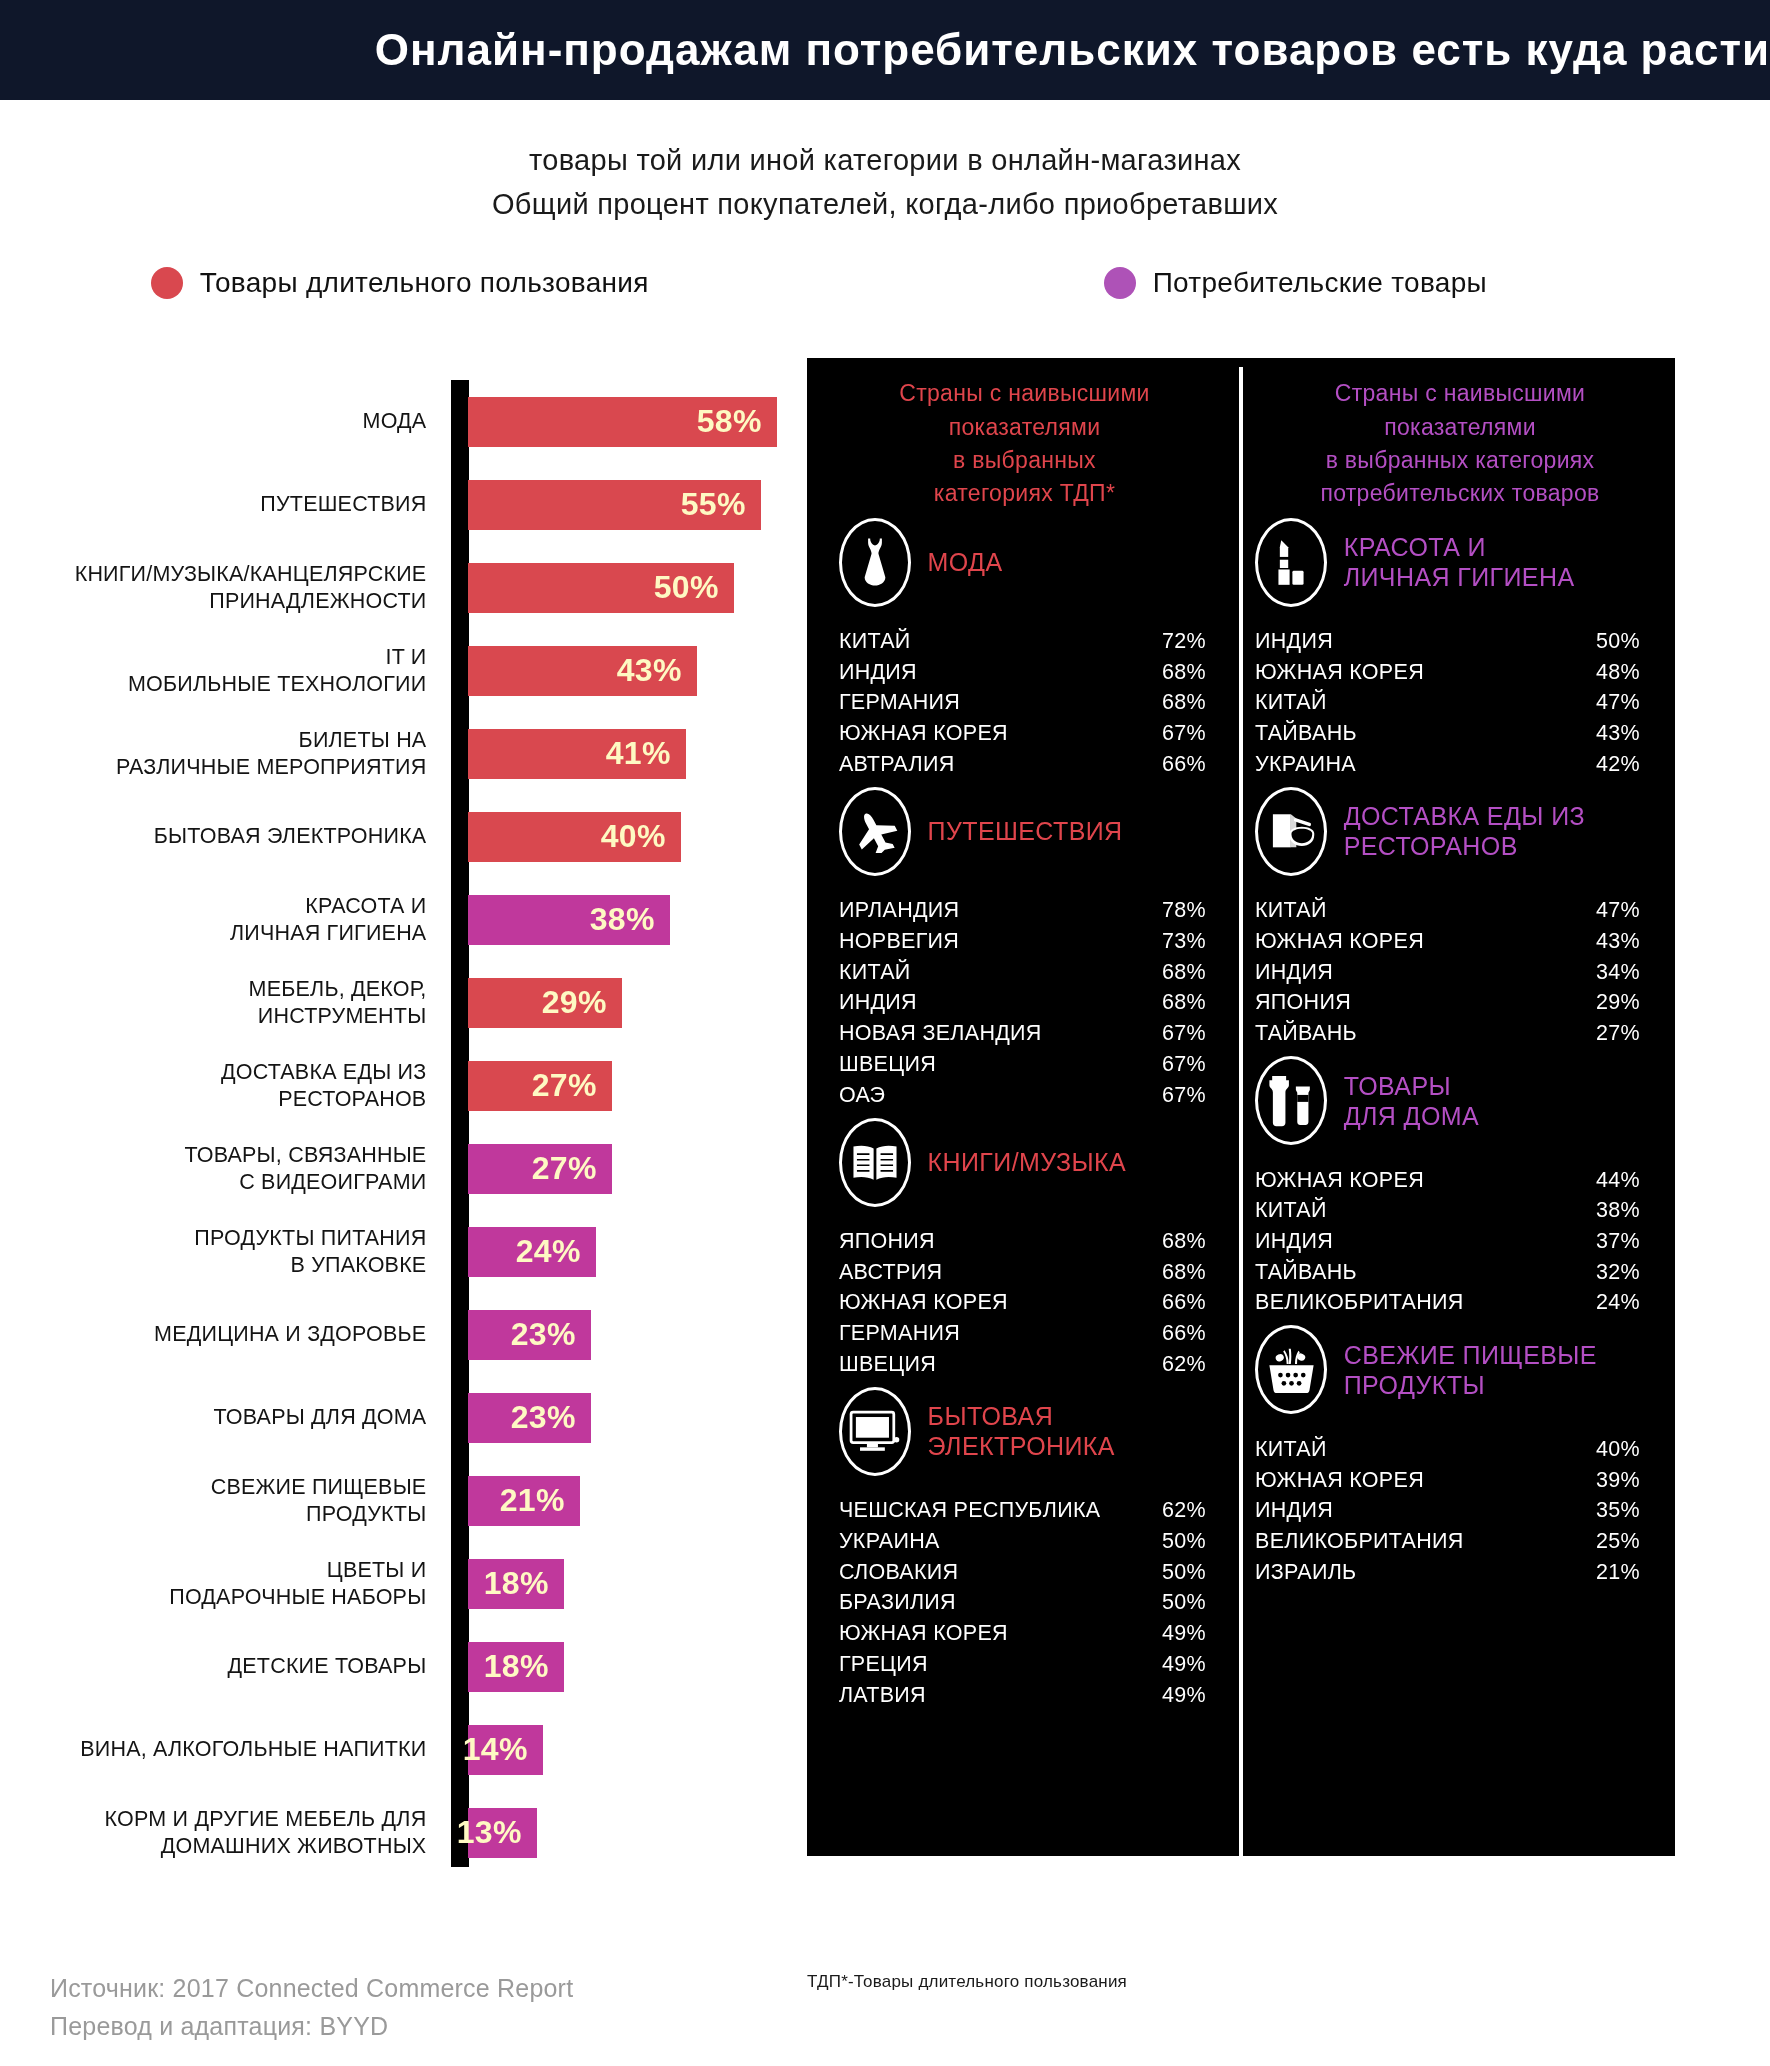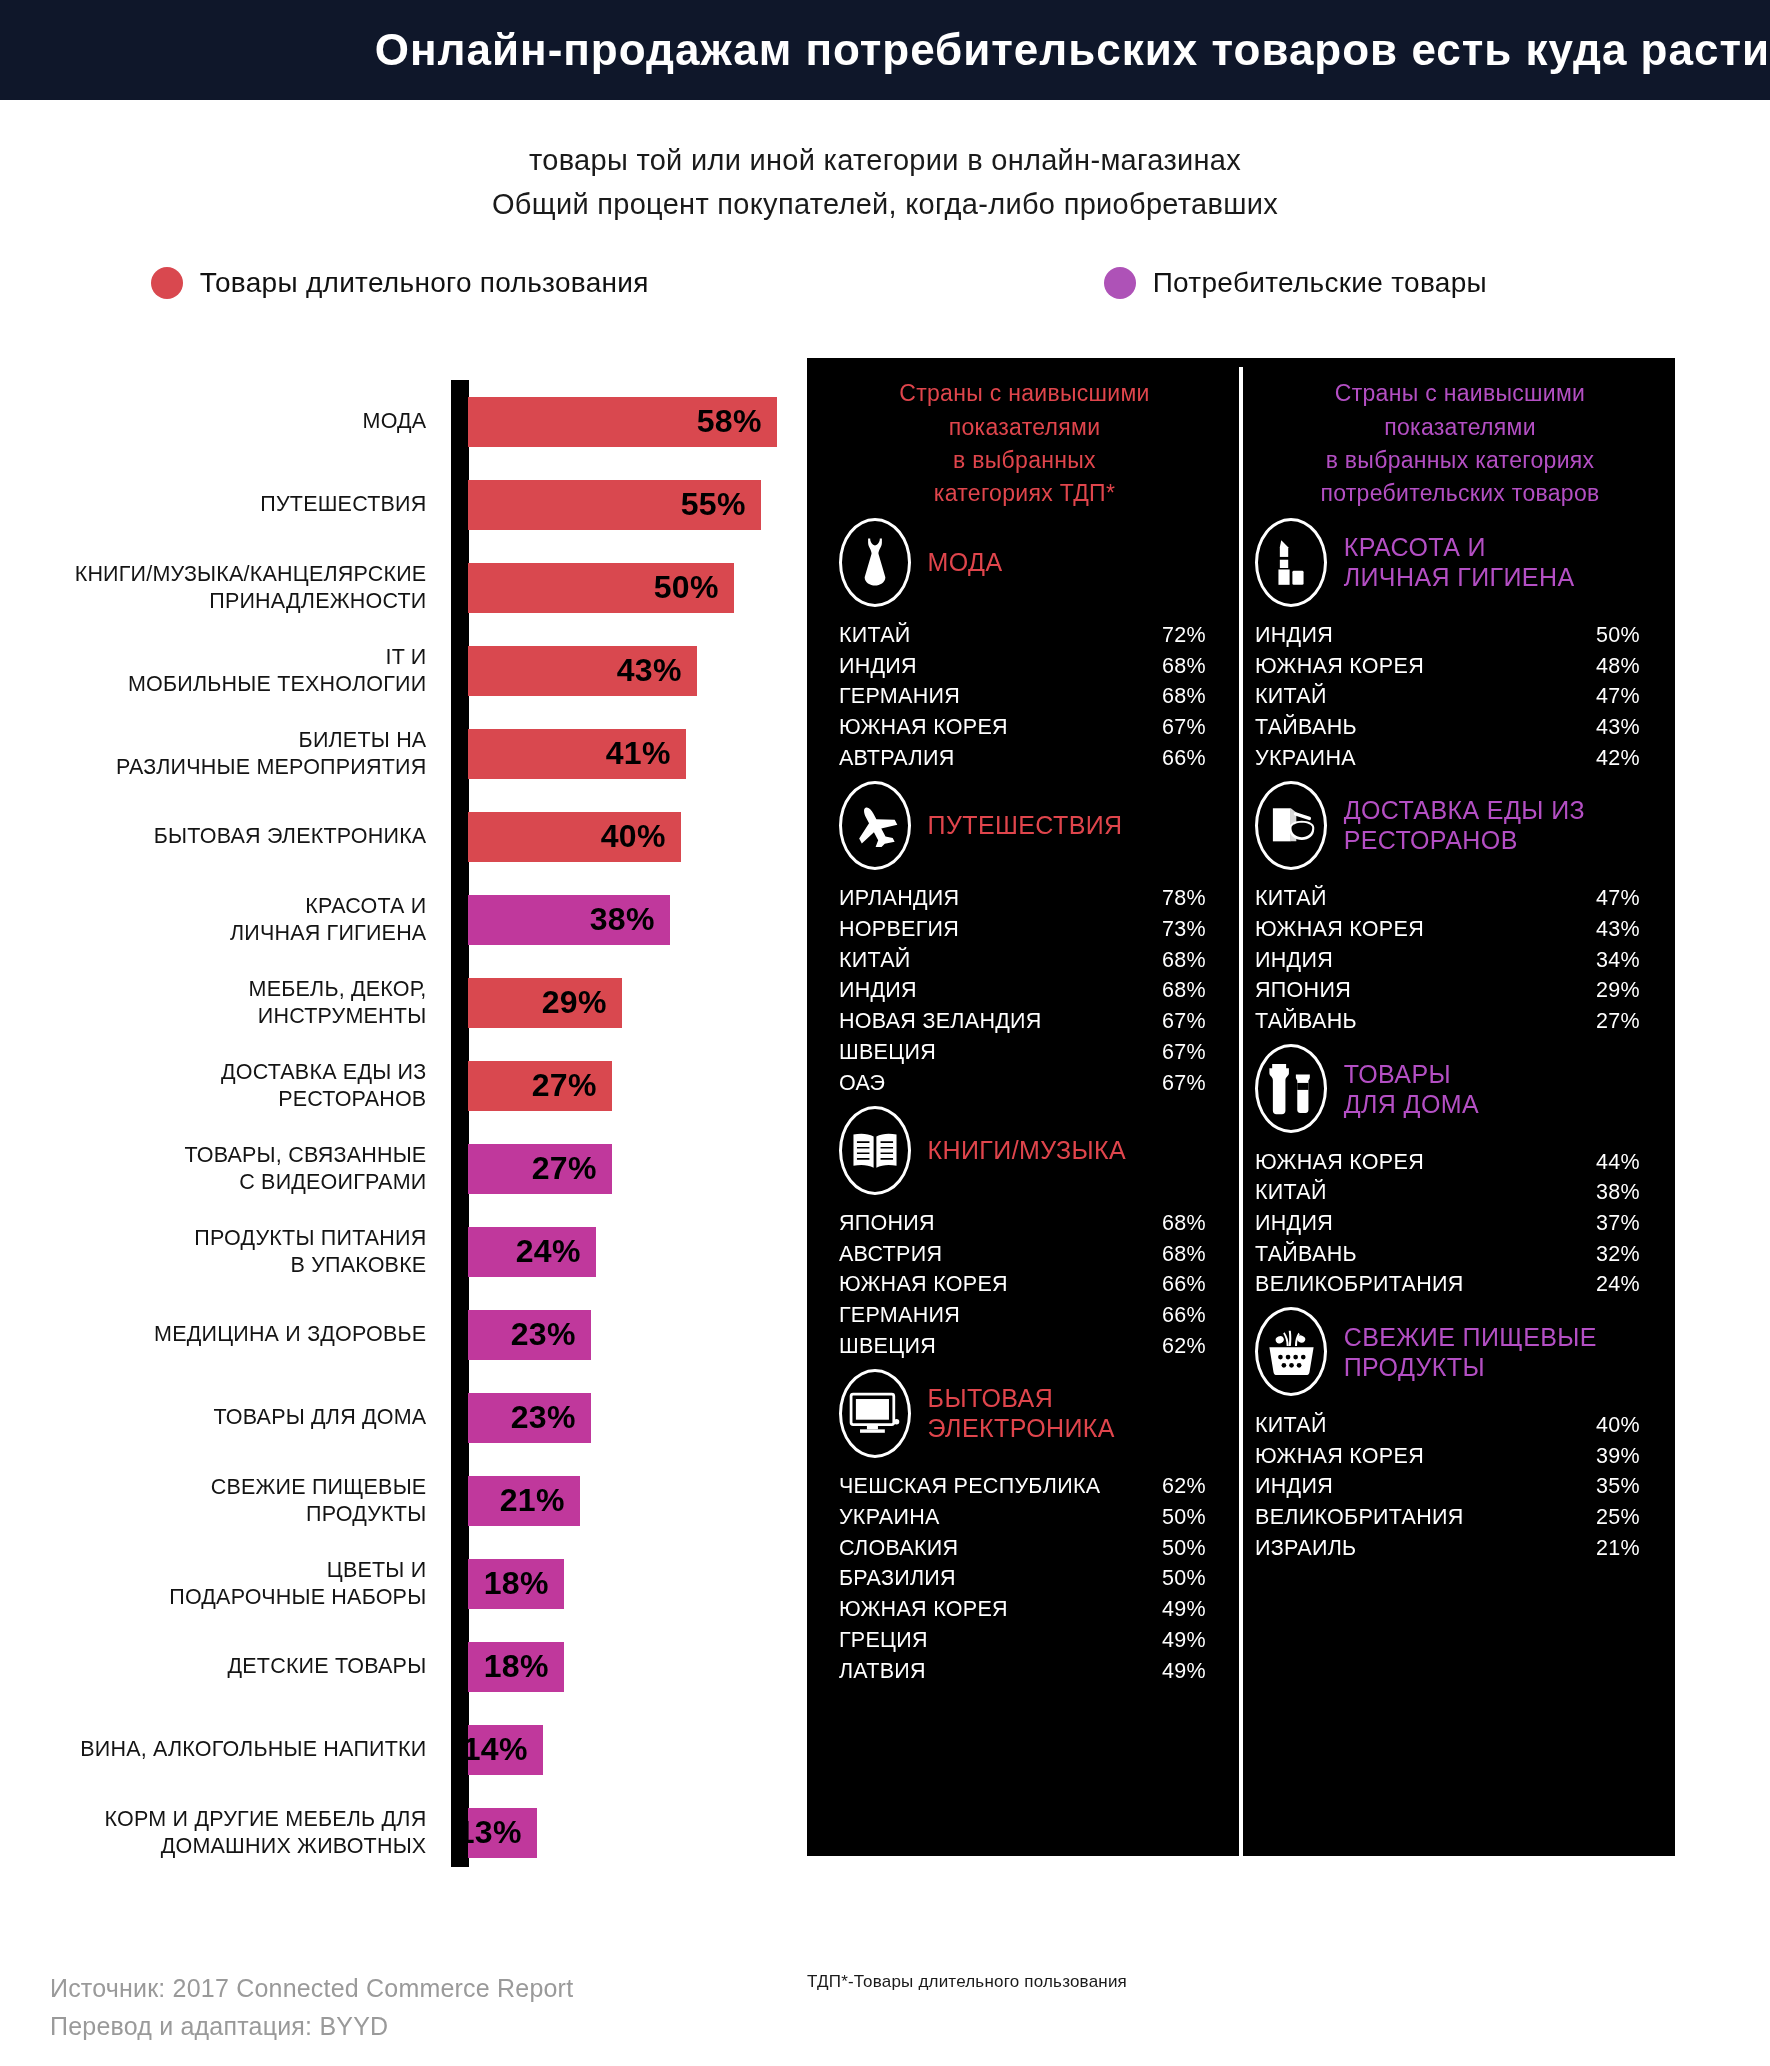--- a/index.html
+++ b/index.html
@@ -67,21 +67,21 @@
     letter-spacing:0.2px;
   }
   .bar-area { position:relative; flex:1; height:100%; }
   .bar {
     position:absolute; left:18px; top:50%; transform:translateY(-50%);
     height:50px;
     display:flex; align-items:center; justify-content:flex-end;
     padding-right:15.3px;
   }
   .bar-value {
-    color:#000000; font-size:32px; font-weight:700; letter-spacing:0.3px;
+    color:#fef9c3; font-size:32px; font-weight:700; letter-spacing:0.3px;
   }
 
   
   #right-panel {
     position:absolute; left:807px; top:358px;
     width:868px; height:1498px;
     background:#000000;
   }
   #panel-divider {
     position:absolute; left:432px; top:9px; width:3.5px; height:1750px;
@@ -108,21 +108,21 @@
     width:72px; height:89px; flex:none;
     border:3.5px solid #ffffff;
     border-radius:50%;
     display:flex; align-items:center; justify-content:center;
   }
   .cat-icon svg { display:block; }
   .cat-name { font-size:25px; line-height:1.2; letter-spacing:0.4px; }
   #col-durable  .cat-name { color:#E0454C; }
   #col-consumer .cat-name { color:#B44FC4; }
 
-  .cat-list { margin-top:12px; }
+  .cat-list { margin-top:18px; }
   .cat-row {
     display:flex; justify-content:space-between; align-items:baseline;
     color:#ffffff;
     font-size:21.5px;
     line-height:1.43;
     letter-spacing:0.3px;
   }
   .cat-row .country { white-space:nowrap; }
   .cat-row .pct { white-space:nowrap; }
 

